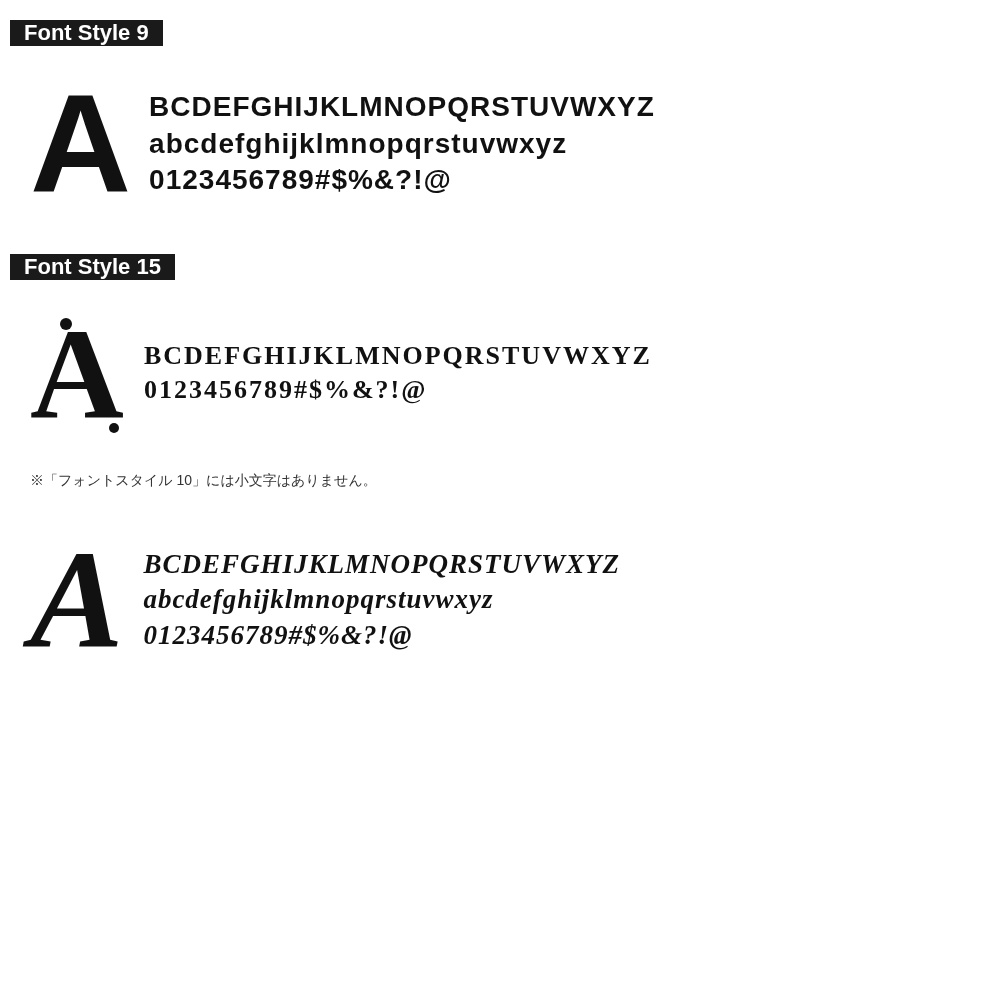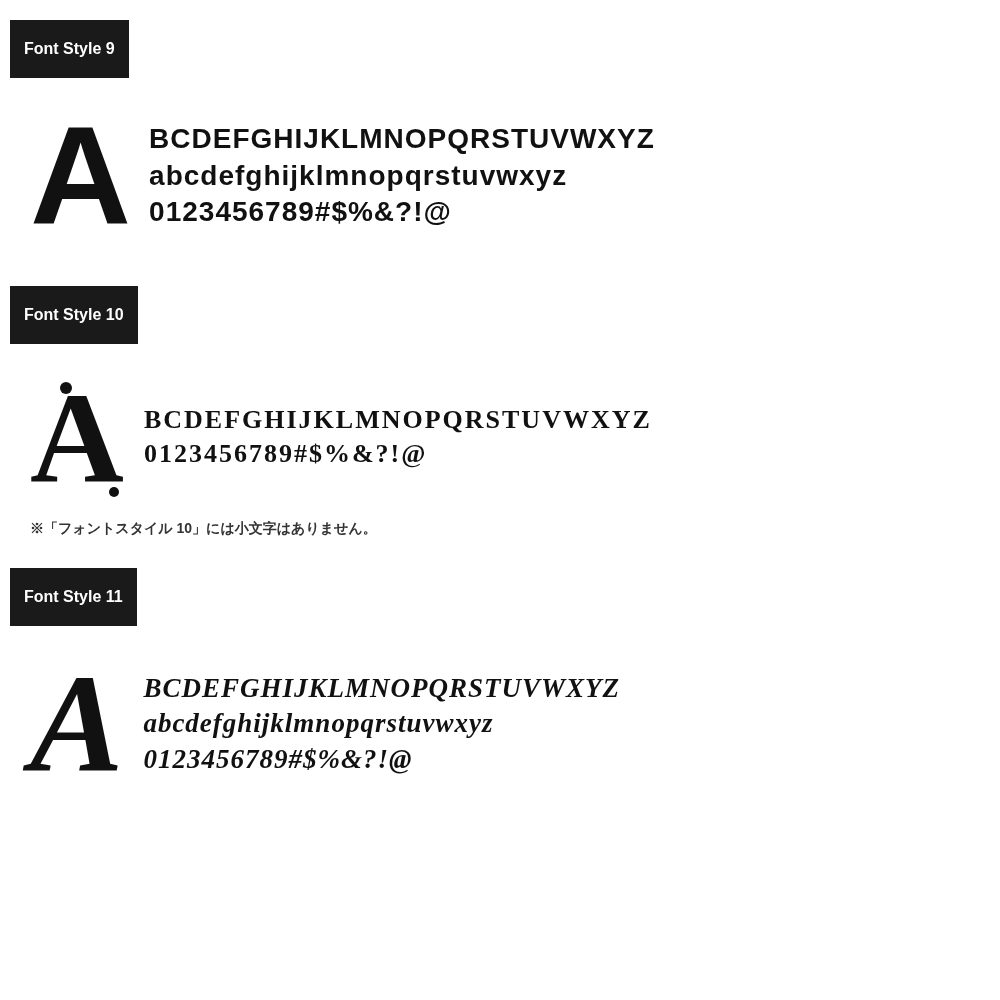--- a/index.html
+++ b/index.html
@@ -22,23 +22,23 @@
     
     .font-section {
       margin-bottom: 30px;
     }
 
     
     .section-title {
       display: inline-block;
       background: #1a1a1a;
       color: #ffffff;
-      font-size: 16px;
+      font-size: 22px;
       font-weight: 700;
-      padding: 20px 14px;
+      padding: 0 14px;
       margin-bottom: 18px;
       font-family: Arial, Helvetica, sans-serif;
     }
 
     
     .font-preview {
       display: flex;
       align-items: center;
       padding: 10px 10px 10px 20px;
       gap: 20px;
@@ -82,23 +82,22 @@
       font-weight: 700;
       font-size: 26px;
       letter-spacing: 2px;
       text-transform: uppercase;
     }
 
     .note {
       font-size: 14px;
       color: #333333;
       font-family: 'Meiryo', 'Hiragino Sans', sans-serif;
-      margin-top: 8px;
+      margin-top: 24px;
       padding-left: 20px;
-      font-weight: bold;
     }
 
     
     .style11 .big-letter {
       font-size: 140px;
       font-family: 'Georgia', 'Times New Roman', serif;
       font-weight: 900;
       font-style: italic;
     }
 
@@ -150,33 +149,32 @@
       <div class="big-letter">A</div>
       <div class="char-rows">
         <div>BCDEFGHIJKLMNOPQRSTUVWXYZ</div>
         <div>abcdefghijklmnopqrstuvwxyz</div>
         <div>0123456789#$%&amp;?!@</div>
       </div>
     </div>
   </div>
 
   <div class="font-section">
-    <div class="section-title">Font Style 10</div>
+    <div class="section-title">Font Style 15</div>
     <div class="font-preview style10">
       <div class="style10-a">A</div>
       <div class="char-rows">
         <div>BCDEFGHIJKLMNOPQRSTUVWXYZ</div>
         <div>0123456789#$%&amp;?!@</div>
       </div>
     </div>
     <div class="note">※「フォントスタイル 10」には小文字はありません。</div>
   </div>
 
   <div class="font-section">
-    <div class="section-title">Font Style 11</div>
     <div class="font-preview style11">
       <div class="big-letter">A</div>
       <div class="char-rows">
         <div>BCDEFGHIJKLMNOPQRSTUVWXYZ</div>
         <div>abcdefghijklmnopqrstuvwxyz</div>
         <div>0123456789#$%&amp;?!@</div>
       </div>
     </div>
   </div>
 

